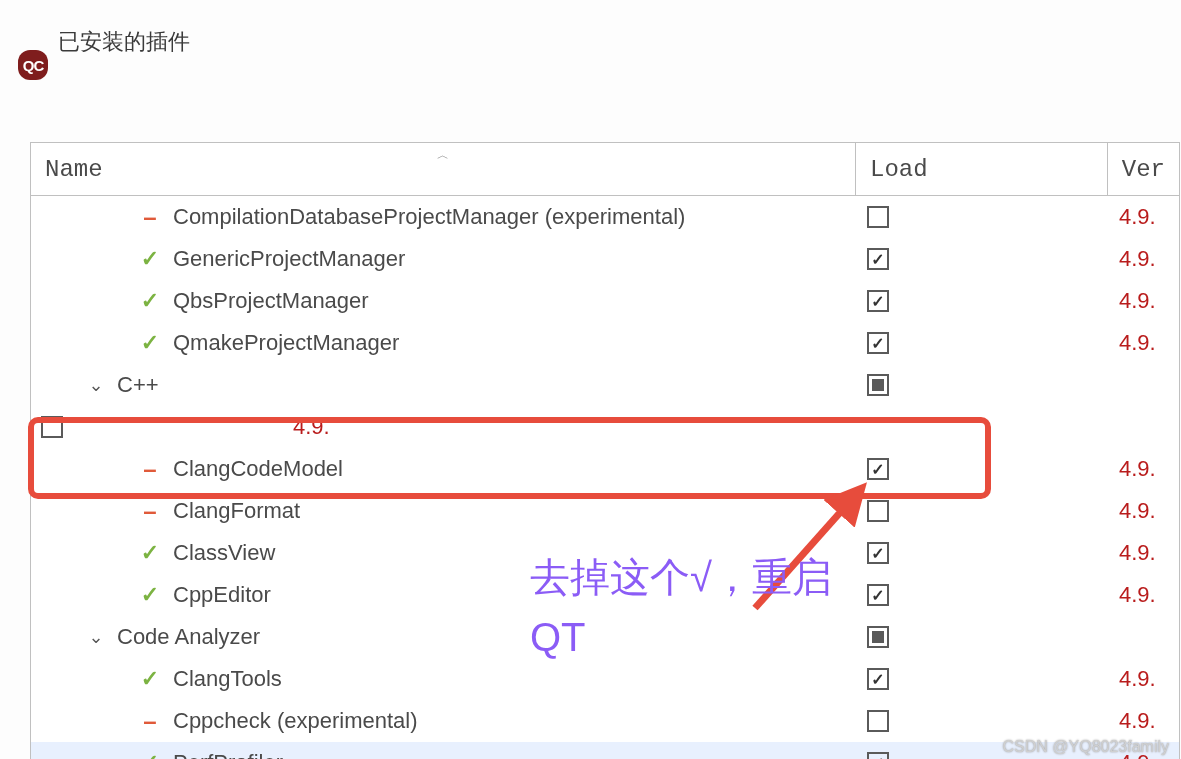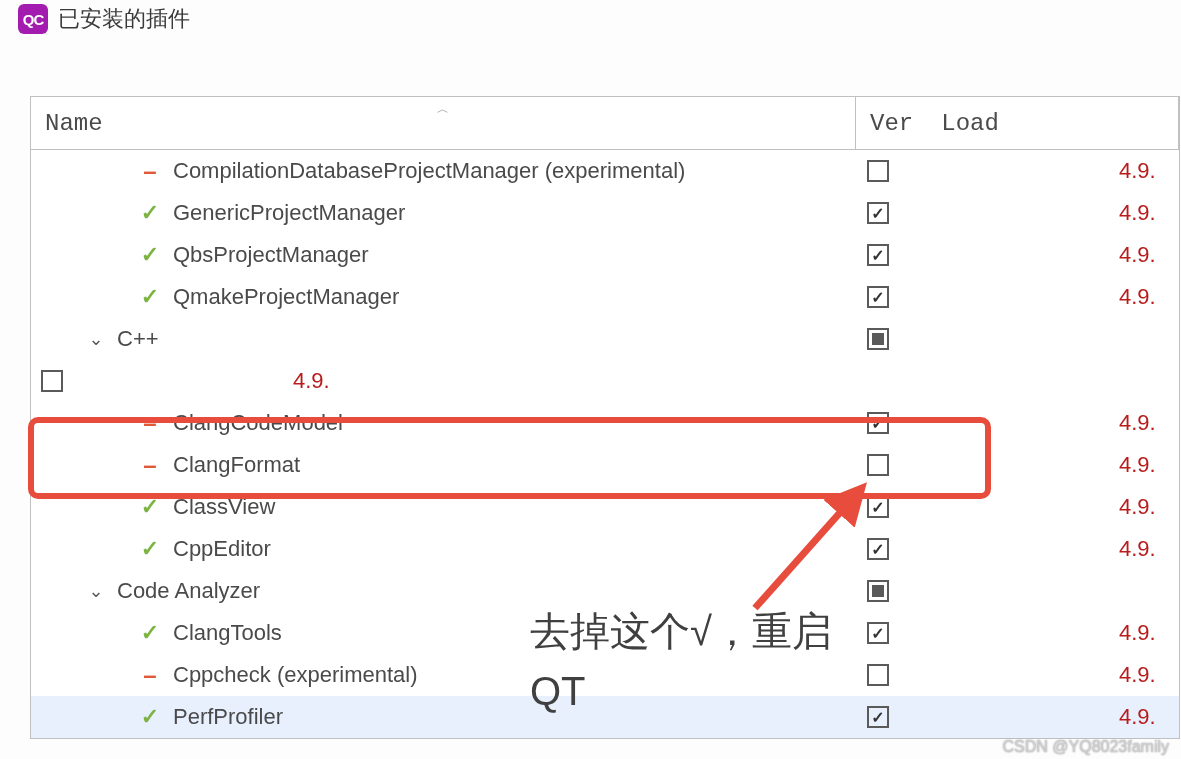--- a/index.html
+++ b/index.html
@@ -15,29 +15,30 @@
 }
 .titlebar {
   display: flex;
   align-items: center;
   gap: 10px;
   padding: 4px 14px 14px 18px;
 }
 .qc-icon {
   width: 30px;
   height: 30px;
-  background: #a21caf;
-  border-radius: 6px;
+  background: #7f1d1d;
+  border-radius: 12px;
   display: flex;
   align-items: center;
   justify-content: center;
   color: #fff;
   font-weight: bold;
   font-size: 15px;
   letter-spacing: -1px;
+  margin-top: 46px;
 }
 .title-text {
   font-size: 22px;
   color: #3a3a3a;
   font-family: Liberation Mono, monospace;
 }
 .content {
   padding: 30px 0 0 30px;
 }
 .filter-input {
@@ -148,22 +149,22 @@
   border-radius: 10px;
   pointer-events: none;
   left: 28px;
   top: 417px;
   width: 963px;
   height: 82px;
 }
 .annotation {
   position: absolute;
   left: 530px;
-  top: 601px;
-  color: #404040;
+  top: 547px;
+  color: #8b5cf6;
   font-size: 40px;
   line-height: 1.5;
   width: 320px;
   font-family: "Microsoft YaHei", sans-serif;
 }
 .arrow-svg {
   position: absolute;
   left: 745px;
   top: 478px;
   pointer-events: none;
@@ -186,22 +187,22 @@
 </div>
 
 <div class="content">
 
   <div class="table">
     <div class="thead">
       <div class="th th-name">
         <span>Name</span>
         <span class="sort-arrow">︿</span>
       </div>
+      <div class="th th-load">Load</div>
       <div class="th th-ver">Ver</div>
-      <div class="th th-load">Load</div>
     </div>
     <div class="tbody" id="tbody">
         <div class="row">
           <div class="cell-name">
             <span class="indent2"></span>
             <span class="status minus">–</span>
             <span class="plugin-name">CompilationDatabaseProjectManager (experimental)</span>
           </div>
           <div class="cell-load">
             <span class="checkbox"></span>

